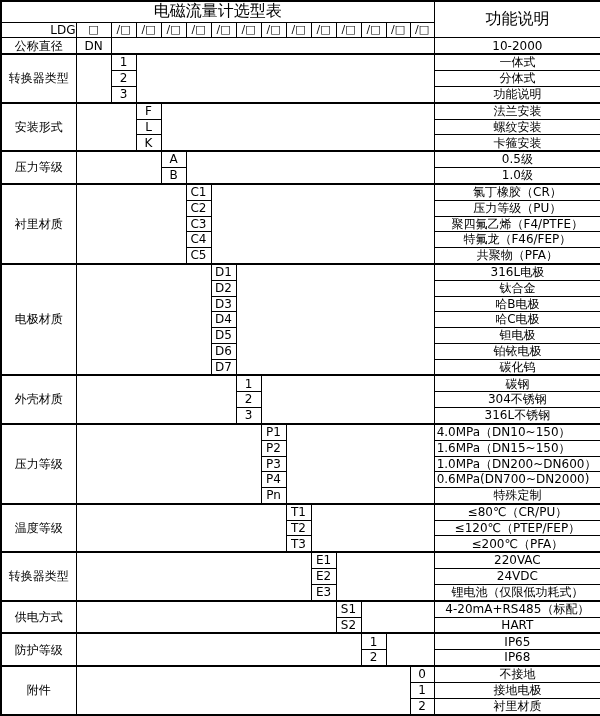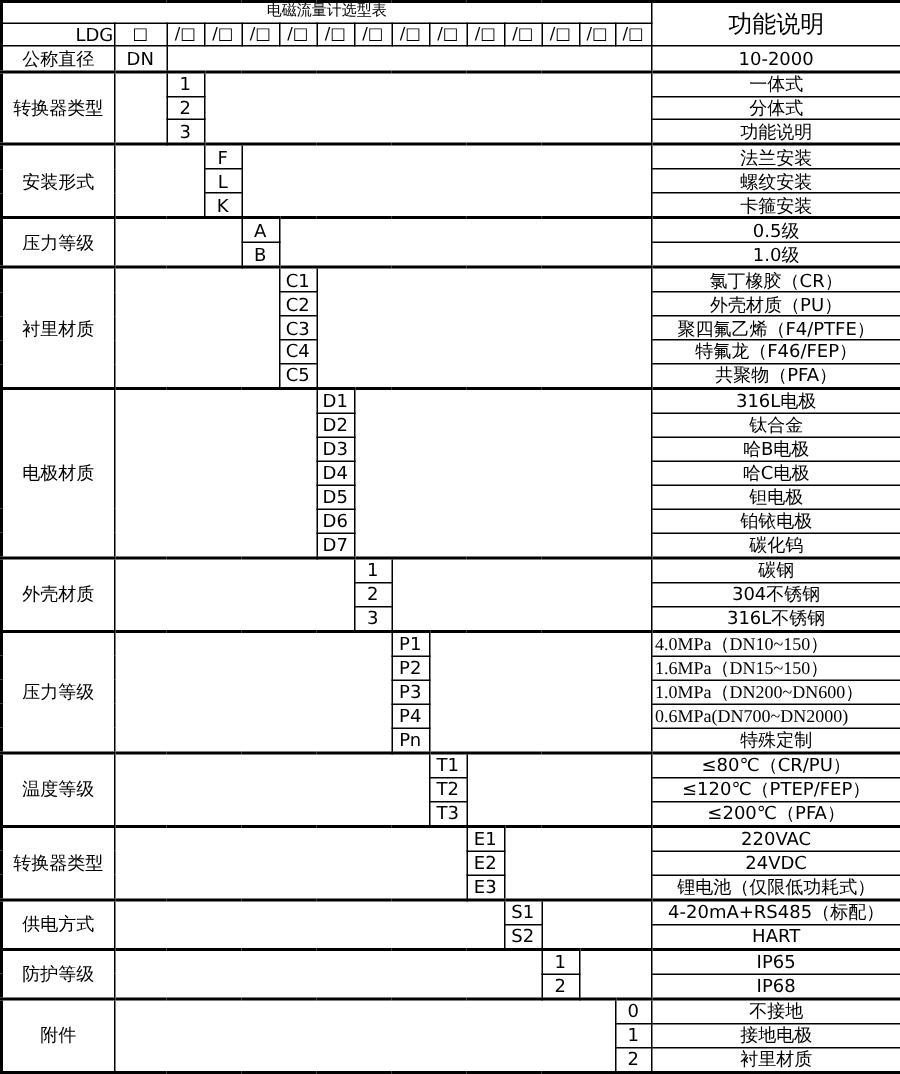--- a/index.html
+++ b/index.html
@@ -17,25 +17,25 @@
   td {
     border: 1px solid #000;
     padding: 0;
     text-align: center;
     vertical-align: middle;
     overflow: hidden;
     white-space: nowrap;
     line-height: 1.05;
   }
   tr.block-start > td { border-top: 2px solid #000; }
-  td.title-cell { font-size: 10px; }
+  td.title-cell { font-size: 16px; }
   td.func-header { font-size: 16px; }
   td.model-prefix { text-align: right; padding-left: 10px; }
   td.cat { }
-  td.desc.left { text-align: left; padding-left: 2px; font-family: Liberation Serif, serif; }
+  td.desc.left { text-align: left; padding-left: 2px; }
   td.slot { font-size: 11px; }
 </style>
 </head>
 <body>
 
 <table class="spec">
   <colgroup>
     <col style="width:75px">
     <col style="width:35px">
     <col style="width:25px">
@@ -126,21 +126,21 @@
       </tr>
       <tr class="block-start">
         <td rowspan="5" class="cat">衬里材质</td>
         <td rowspan="5" colspan="4"></td>
         <td class="code">C1</td>
         <td rowspan="5" colspan="9"></td>
         <td class="desc">氯丁橡胶（CR）</td>
       </tr>
       <tr>
         <td class="code">C2</td>
-        <td class="desc">外壳材质（PU）</td>
+        <td class="desc">压力等级（PU）</td>
       </tr>
       <tr>
         <td class="code">C3</td>
         <td class="desc">聚四氟乙烯（F4/PTFE）</td>
       </tr>
       <tr>
         <td class="code">C4</td>
         <td class="desc">特氟龙（F46/FEP）</td>
       </tr>
       <tr>

